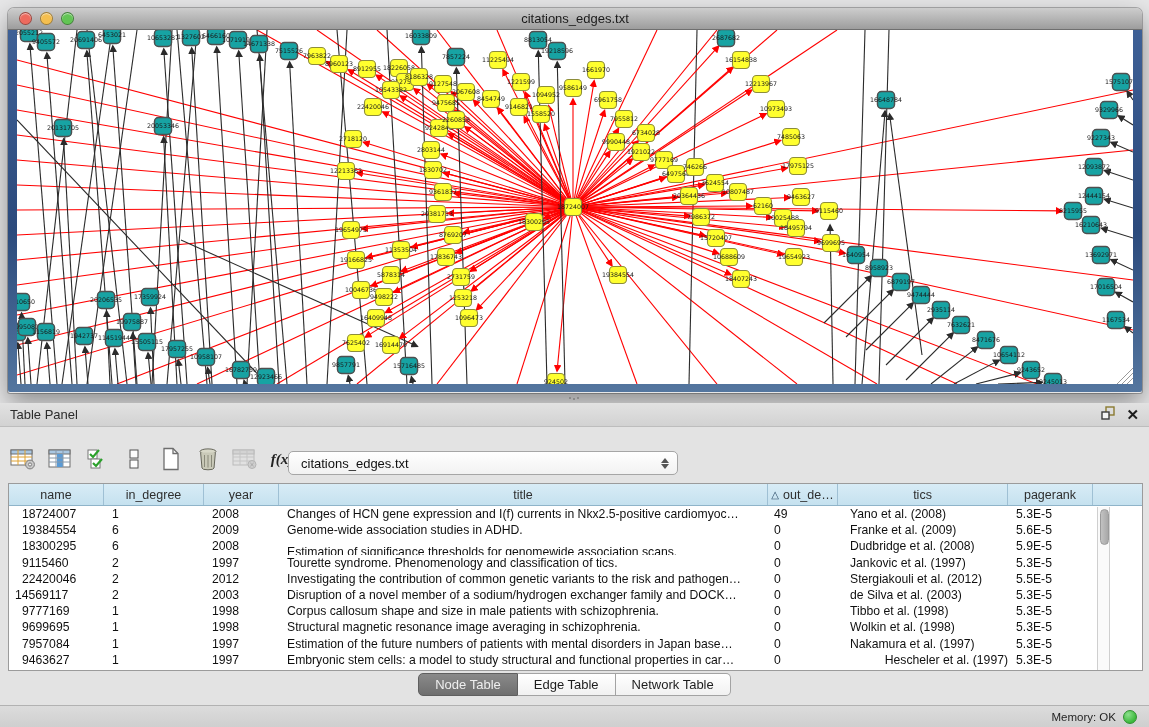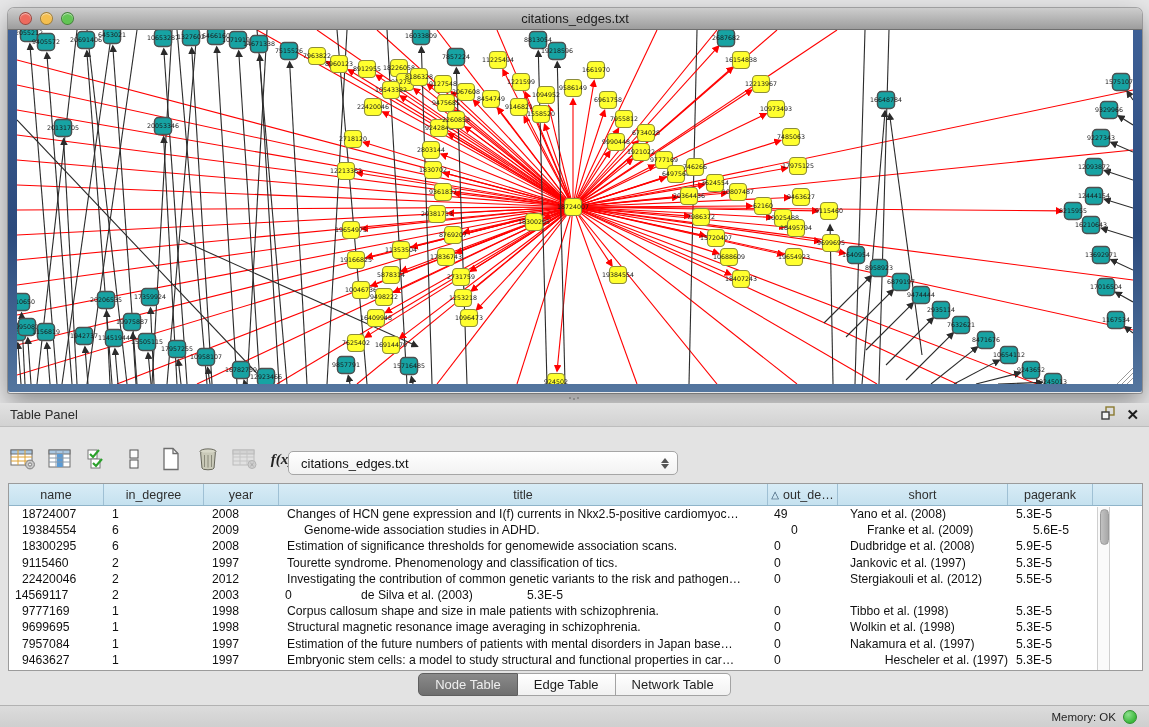--- a/index.html
+++ b/index.html
@@ -893,50 +893,50 @@
             <span>year</span>
           </div>
           <div class="th" style="width: 489px;">
             <span>title</span>
           </div>
           <div class="th" style="width: 70px;">
             <span class="sort-tri">△</span>
             <span>out_de…</span>
           </div>
           <div class="th" style="width: 170px;">
-            <span>short</span>
+            <span>tics</span>
           </div>
           <div class="th" style="width: 85px;">
             <span>pagerank</span>
           </div>
         </div>
       <div class="tbody" id="tbody">
           <div class="tr">
             <div class="td" style="width: 95px; padding-left: 13px; text-align: left;">18724007</div>
             <div class="td" style="width: 100px; padding-left: 8px; text-align: left;">1</div>
             <div class="td" style="width: 75px; padding-left: 8px; text-align: left;">2008</div>
             <div class="td" style="width: 489px; padding-left: 8px; text-align: left;">Changes of HCN gene expression and I(f) currents in Nkx2.5-positive cardiomyoc…</div>
             <div class="td" style="width: 70px; padding-left: 6px; text-align: left;">49</div>
             <div class="td" style="width: 170px; padding-left: 12px; text-align: left;">Yano et al. (2008)</div>
             <div class="td" style="width: 85px; padding-left: 8px; text-align: left;">5.3E-5</div>
           </div>
           <div class="tr">
             <div class="td" style="width: 95px; padding-left: 13px; text-align: left;">19384554</div>
             <div class="td" style="width: 100px; padding-left: 8px; text-align: left;">6</div>
             <div class="td" style="width: 75px; padding-left: 8px; text-align: left;">2009</div>
-            <div class="td" style="width: 489px; padding-left: 8px; text-align: left; margin-left: 17px;">Genome-wide association studies in ADHD.</div>
+            <div class="td" style="width: 489px; padding-left: 8px; text-align: left;">Genome-wide association studies in ADHD.</div>
             <div class="td" style="width: 70px; padding-left: 6px; text-align: left;">0</div>
             <div class="td" style="width: 170px; padding-left: 12px; text-align: left;">Franke et al. (2009)</div>
             <div class="td" style="width: 85px; padding-left: 8px; text-align: left;">5.6E-5</div>
           </div>
           <div class="tr">
             <div class="td" style="width: 95px; padding-left: 13px; text-align: left;">18300295</div>
             <div class="td" style="width: 100px; padding-left: 8px; text-align: left;">6</div>
             <div class="td" style="width: 75px; padding-left: 8px; text-align: left;">2008</div>
-            <div class="td" style="width: 489px; padding-left: 8px; text-align: left;">Estimation of significance thresholds for genomewide association scans.</div>
+            <div class="td" style="width: 489px; padding-left: 8px; text-align: left; margin-top: 6px;">Estimation of significance thresholds for genomewide association scans.</div>
             <div class="td" style="width: 70px; padding-left: 6px; text-align: left;">0</div>
             <div class="td" style="width: 170px; padding-left: 12px; text-align: left;">Dudbridge et al. (2008)</div>
             <div class="td" style="width: 85px; padding-left: 8px; text-align: left;">5.9E-5</div>
           </div>
           <div class="tr">
             <div class="td" style="width: 95px; padding-left: 13px; text-align: left;">9115460</div>
             <div class="td" style="width: 100px; padding-left: 8px; text-align: left;">2</div>
             <div class="td" style="width: 75px; padding-left: 8px; text-align: left;">1997</div>
             <div class="td" style="width: 489px; padding-left: 8px; text-align: left;">Tourette syndrome. Phenomenology and classification of tics.</div>
             <div class="td" style="width: 70px; padding-left: 6px; text-align: left;">0</div>
@@ -949,20 +949,21 @@
             <div class="td" style="width: 75px; padding-left: 8px; text-align: left;">2012</div>
             <div class="td" style="width: 489px; padding-left: 8px; text-align: left;">Investigating the contribution of common genetic variants to the risk and pathogen…</div>
             <div class="td" style="width: 70px; padding-left: 6px; text-align: left;">0</div>
             <div class="td" style="width: 170px; padding-left: 12px; text-align: left;">Stergiakouli et al. (2012)</div>
             <div class="td" style="width: 85px; padding-left: 8px; text-align: left;">5.5E-5</div>
           </div>
           <div class="tr">
             <div class="td" style="width: 95px; padding-left: 6px; text-align: left;">14569117</div>
             <div class="td" style="width: 100px; padding-left: 8px; text-align: left;">2</div>
             <div class="td" style="width: 75px; padding-left: 8px; text-align: left;">2003</div>
+            <div class="td" style="width: 489px; padding-left: 8px; text-align: left;">Disruption of a novel member of a sodium/hydrogen exchanger family and DOCK…</div>
             <div class="td" style="width: 70px; padding-left: 6px; text-align: left;">0</div>
             <div class="td" style="width: 170px; padding-left: 12px; text-align: left;">de Silva et al. (2003)</div>
             <div class="td" style="width: 85px; padding-left: 8px; text-align: left;">5.3E-5</div>
           </div>
           <div class="tr">
             <div class="td" style="width: 95px; padding-left: 13px; text-align: left;">9777169</div>
             <div class="td" style="width: 100px; padding-left: 8px; text-align: left;">1</div>
             <div class="td" style="width: 75px; padding-left: 8px; text-align: left;">1998</div>
             <div class="td" style="width: 489px; padding-left: 8px; text-align: left;">Corpus callosum shape and size in male patients with schizophrenia.</div>
             <div class="td" style="width: 70px; padding-left: 6px; text-align: left;">0</div>

